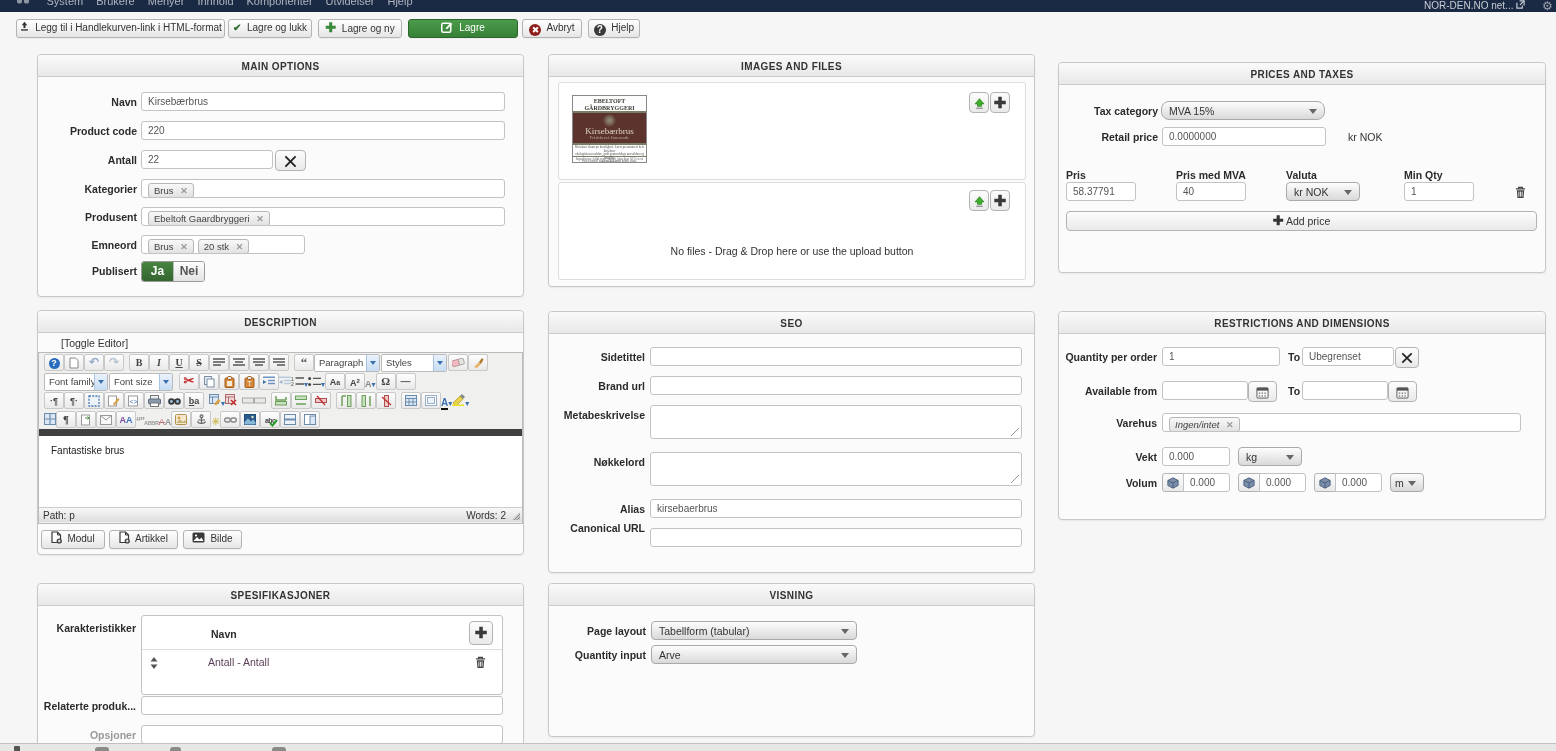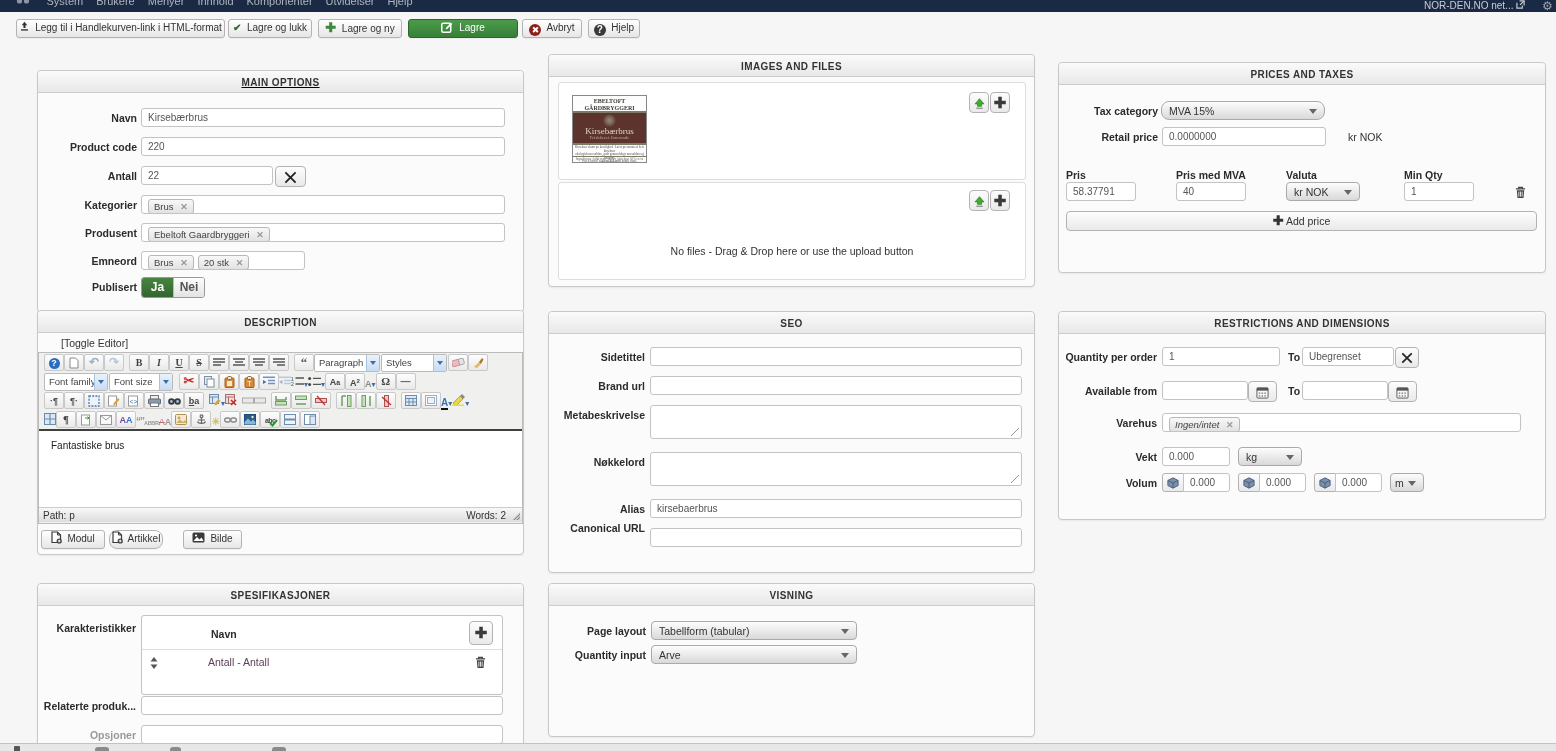--- a/index.html
+++ b/index.html
@@ -28,21 +28,21 @@
 .tag i { font-style:normal; color:#999; font-weight:bold; margin-left:4px; font-size:9px; }
 .sq { position:absolute; border:1px solid #b3b3b3; border-radius:4px; background:linear-gradient(#fdfdfd,#e9e9e9); text-align:center; }
 
 
 .trow { height:19px; padding:1px 0 0 5px; white-space:nowrap; overflow:hidden; }
 .eb { display:inline-block; width:20px; height:17px; border:1px solid #c9c9c9; border-radius:2px; background:linear-gradient(#fdfdfd,#e9e9e9); vertical-align:top; margin-right:0px; text-align:center; line-height:15px; font-size:10px; color:#444; overflow:hidden; position:relative; }
 .ebs { display:inline-block; width:5px; }
 .esel { display:inline-block; position:relative; height:18px; border:1px solid #bbb; border-radius:2px; background:#fff; font-size:9.5px; color:#444; padding:2px 0 0 4px; vertical-align:top; margin-right:1px; overflow:hidden; }
 .esel em { font-style:normal; position:absolute; right:0; top:0; width:13px; height:16px; background:linear-gradient(#eaf2fb,#c7dcf2); border-left:1px solid #a9c4e0; }
 .esel em:after { content:""; position:absolute; left:3px; top:6px; border-left:3.5px solid transparent; border-right:3.5px solid transparent; border-top:4px solid #3a70ad; }
-.edtext { height:78px; background:#fff; border-top:2px solid #404040; font-size:10px; color:#222; padding:9px 0 0 12px; }
+.edtext { height:78px; background:#fff; border-top:7px solid #404040; font-size:10px; color:#222; padding:9px 0 0 12px; }
 .edstat { height:15px; background:linear-gradient(#f8f8f8,#ddd); border-top:1px solid #ccc; font-size:10px; color:#333; position:relative; }
 </style>
 </head>
 <body>
 
 <div id="nav">
   <div class="logo"><svg width="22" height="14" viewBox="0 0 22 14" style="margin-top:-2px;">
         <g fill="#8b95a3">
           <circle cx="5" cy="4" r="2.6"></circle>
           <circle cx="12" cy="4" r="2.6"></circle>
@@ -68,21 +68,21 @@
     </svg>Legg til i Handlekurven-link i HTML-format</div>
 <div class="tbtn" style="left:228px; width:84px;"><span style="color:#2d6b2d;font-weight:bold;">✔</span>&nbsp; Lagre og lukk</div>
 <div class="tbtn" style="left:318px; width:84px;"><span style="color:#3c8a3c;font-weight:bold;font-size:13px;">✚</span>&nbsp; Lagre og ny</div>
 <div class="tbtn" style="left:408px; width:110px; background:linear-gradient(#4b9b4b,#378037); border-color:#2d662d; color:#fff;"><svg width="12" height="12" viewBox="0 0 16 16" style="vertical-align:-2px;margin-right:6px;">
       <rect x="1" y="3" width="12" height="12" rx="2" fill="none" stroke="#fff" stroke-width="2"></rect>
       <path d="M6 10 L13 2 L15 4 L8 11 Z" fill="#fff"></path>
     </svg>Lagre</div>
 <div class="tbtn" style="left:522px; width:60px;"><span style="display:inline-block;width:12px;height:12px;border-radius:7px;background:#8f1f1b;color:#fff;font-size:9px;line-height:12px;vertical-align:-2px;">✖</span>&nbsp; Avbryt</div>
 <div class="tbtn" style="left:588px; width:52px;"><span style="display:inline-block;width:12px;height:12px;border-radius:7px;background:#3a3a3a;color:#fff;font-size:10px;line-height:12px;vertical-align:-2px;font-weight:bold;">?</span>&nbsp; Hjelp</div>
 
-<div class="panel" style="left:37px; top:70px; width:487px; height:243px;text-decoration:underline;">
+<div class="panel" style="left:37px; top:54px; width:487px; height:243px;">
   <div class="ph">MAIN OPTIONS</div>
   <div class="lb" style="left:4px; top:41px; width:95px;">Navn</div>
   <div class="inp" style="left:103px; top:37px; width:364px;">Kirsebærbrus</div>
   <div class="lb" style="left:4px; top:70px; width:95px;">Product code</div>
   <div class="inp" style="left:103px; top:66px; width:364px;">220</div>
   <div class="lb" style="left:4px; top:99px; width:95px;">Antall</div>
   <div class="inp" style="left:103px; top:95px; width:132px;">22</div>
   <div class="sq" style="left:237px; top:95px; width:31px; height:21px;"><svg width="13" height="13" viewBox="0 0 14 14" style="margin-top:4px;">
         <path d="M2.2 0.8 L7 5.6 L11.8 0.8 L13.2 2.2 L8.4 7 L13.2 11.8 L11.8 13.2 L7 8.4 L2.2 13.2 L0.8 11.8 L5.6 7 L0.8 2.2 Z" fill="#222"></path>
       </svg></div>
@@ -323,21 +323,21 @@
           <path d="M2 8 L8 2 M5 8 L8 5" stroke="#888" stroke-width="1"></path>
         </svg>
       </div>
     </div>
   <div class="tbtn" style="left:3px; top:219px; width:64px; position:absolute;"><svg width="11" height="13" viewBox="0 0 11 13" style="vertical-align:-2px;margin-right:5px;">
         <path d="M1 1 H6.5 L9.5 4 V11.5 H1 Z" fill="#fff" stroke="#3a3a3a" stroke-width="1.2"></path>
         <path d="M6.5 1 V4 H9.5" fill="none" stroke="#3a3a3a" stroke-width="1"></path>
         <circle cx="8.2" cy="10" r="2.6" fill="#3a3a3a"></circle>
         <path d="M8.2 8.6 V11.4 M6.8 10 H9.6" stroke="#fff" stroke-width="1"></path>
       </svg>Modul</div>
-  <div class="tbtn" style="left:71px; top:219px; width:54px; position:absolute;border-radius:8px;"><svg width="11" height="13" viewBox="0 0 11 13" style="vertical-align:-2px;margin-right:5px;">
+  <div class="tbtn" style="left:71px; top:219px; width:69px; position:absolute;"><svg width="11" height="13" viewBox="0 0 11 13" style="vertical-align:-2px;margin-right:5px;">
         <path d="M1 1 H6.5 L9.5 4 V11.5 H1 Z" fill="#fff" stroke="#3a3a3a" stroke-width="1.2"></path>
         <path d="M6.5 1 V4 H9.5" fill="none" stroke="#3a3a3a" stroke-width="1"></path>
         <circle cx="8.2" cy="10" r="2.6" fill="#3a3a3a"></circle>
         <path d="M8.2 8.6 V11.4 M6.8 10 H9.6" stroke="#fff" stroke-width="1"></path>
       </svg>Artikkel</div>
   <div class="tbtn" style="left:145px; top:219px; width:59px; position:absolute;"><svg width="13" height="11" viewBox="0 0 13 11" style="vertical-align:-1px;margin-right:5px;">
         <rect x="0.5" y="0.5" width="12" height="10" rx="1.5" fill="#3a3a3a"></rect>
         <circle cx="4" cy="3.5" r="1.1" fill="#fff"></circle>
         <path d="M1.5 9 L5 5 L7.5 7.5 L9.5 5.5 L11.5 9 Z" fill="#fff"></path>
       </svg>Bilde</div>

